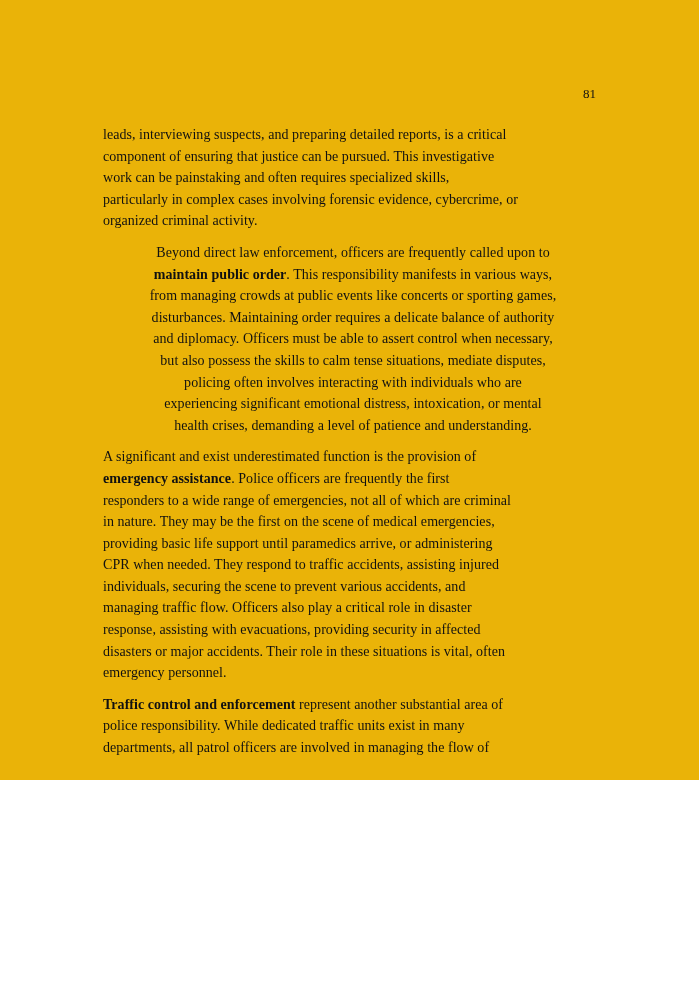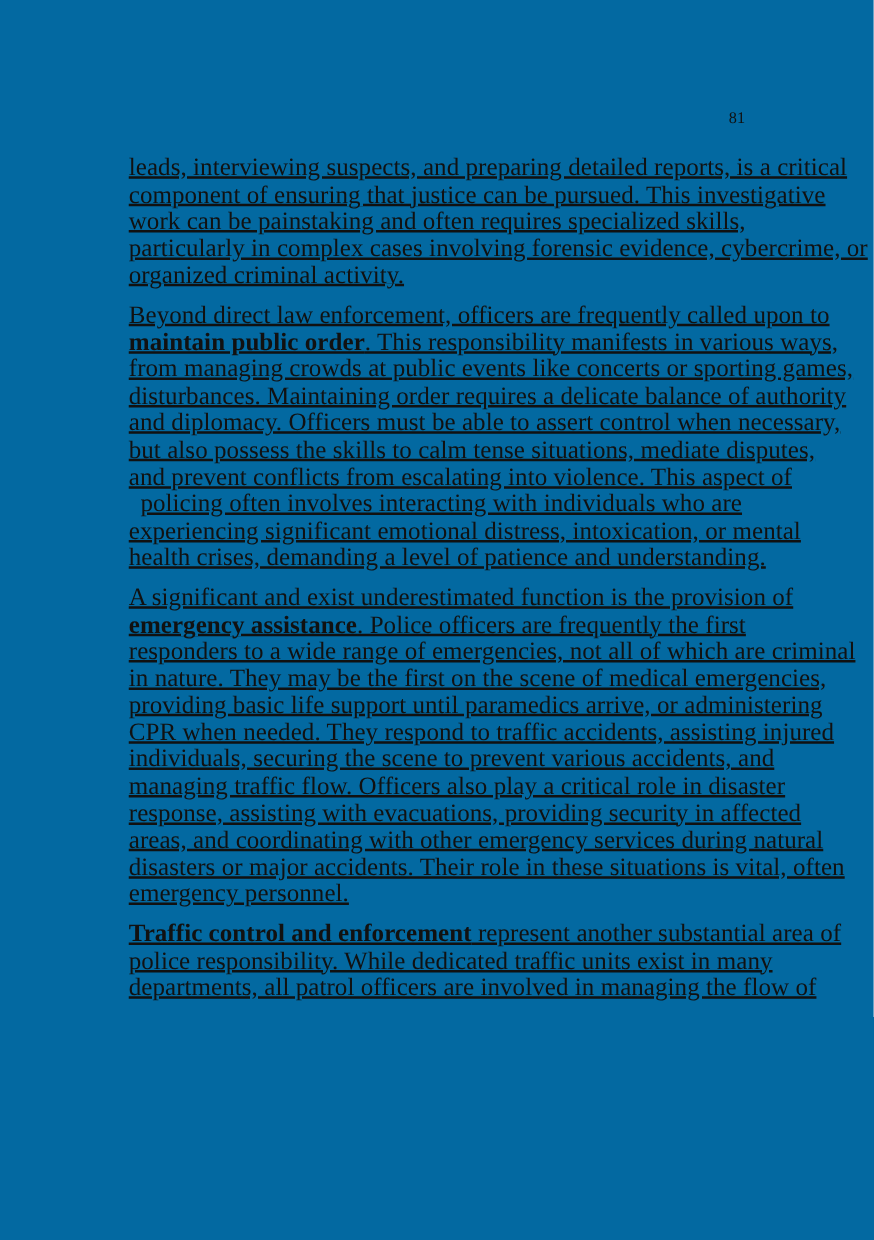--- a/index.html
+++ b/index.html
@@ -12,22 +12,22 @@
       height: 992px;
       position: relative;
       overflow: hidden;
       font-family: "DejaVu Serif", "Liberation Serif", serif;
       color: #111111;
     }
     .page {
       position: absolute;
       left: 0; top: 0;
       width: 699px;
-      height: 992px;
-      background: #0369a1;
+      height: 780px;
+      background: #eab308;
     }
     .page-number {
       position: absolute;
       top: 86px;
       right: 103px;
       font-family: "Liberation Serif", serif;
       font-size: 13px;
       color: #111;
     }
     .body-text {
@@ -36,25 +36,24 @@
       top: 124px;
       width: 500px;
     }
     .para {
       margin: 0 0 10px 0;
     }
     .line {
       display: block;
       white-space: nowrap;
       font-family: "Liberation Serif", serif;
-      font-size: 20px;
+      font-size: 14px;
       line-height: 21.6px;
       letter-spacing: 0.05px;
       height: 21.6px;
-      text-decoration: underline;
     }
     .line b {
       font-weight: bold;
     }
     .p1 { margin-bottom: 10px; }
     .p2 { margin-bottom: 10px; text-align: center; }
     .p3 { margin-bottom: 10px; }
   </style>
 </head>
 <body>
@@ -73,37 +72,35 @@
       <span class="line">organized criminal activity.</span>
     </div>
 
     <div class="para p2">
       <span class="line">Beyond direct law enforcement, officers are frequently called upon to</span>
       <span class="line"><b>maintain public order</b><span>. This responsibility manifests in various ways,</span></span>
       <span class="line">from managing crowds at public events like concerts or sporting games,</span>
       <span class="line">disturbances. Maintaining order requires a delicate balance of authority</span>
       <span class="line">and diplomacy. Officers must be able to assert control when necessary,</span>
       <span class="line">but also possess the skills to calm tense situations, mediate disputes,</span>
-      <span class="line">and prevent conflicts from escalating into violence. This aspect of</span>
       <span class="line">policing often involves interacting with individuals who are</span>
       <span class="line">experiencing significant emotional distress, intoxication, or mental</span>
       <span class="line">health crises, demanding a level of patience and understanding.</span>
     </div>
 
     <div class="para p3">
       <span class="line">A significant and exist underestimated function is the provision of</span>
       <span class="line"><b>emergency assistance</b><span>. Police officers are frequently the first</span></span>
       <span class="line">responders to a wide range of emergencies, not all of which are criminal</span>
       <span class="line">in nature. They may be the first on the scene of medical emergencies,</span>
       <span class="line">providing basic life support until paramedics arrive, or administering</span>
       <span class="line">CPR when needed. They respond to traffic accidents, assisting injured</span>
       <span class="line">individuals, securing the scene to prevent various accidents, and</span>
       <span class="line">managing traffic flow. Officers also play a critical role in disaster</span>
       <span class="line">response, assisting with evacuations, providing security in affected</span>
-      <span class="line">areas, and coordinating with other emergency services during natural</span>
       <span class="line">disasters or major accidents. Their role in these situations is vital, often</span>
       <span class="line">emergency personnel.</span>
     </div>
 
     <div class="para p4">
       <span class="line"><b>Traffic control and enforcement</b><span> represent another substantial area of</span></span>
       <span class="line">police responsibility. While dedicated traffic units exist in many</span>
       <span class="line">departments, all patrol officers are involved in managing the flow of</span>
     </div>
 

